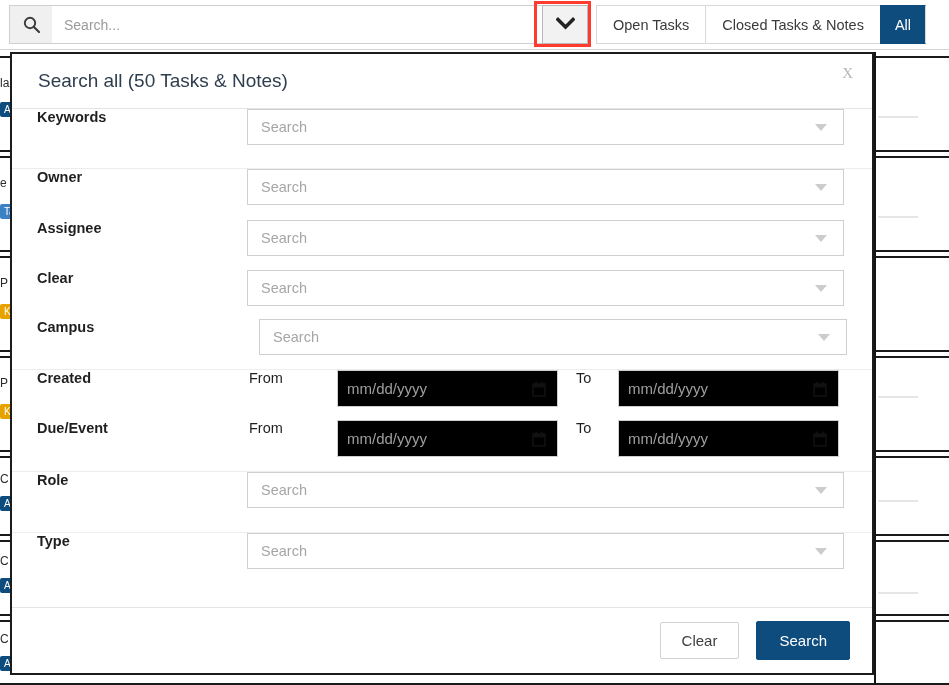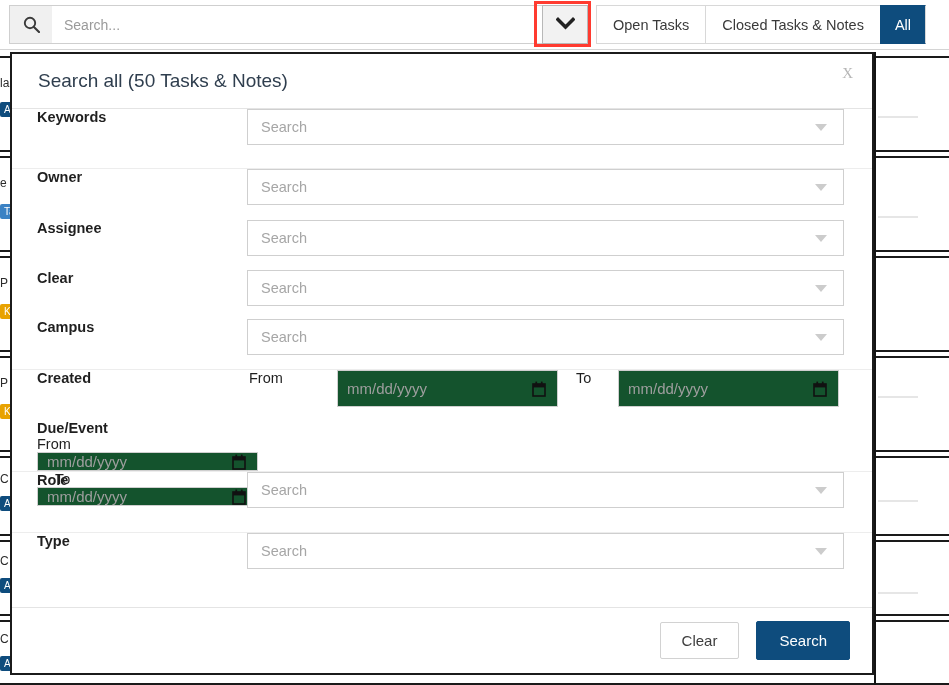--- a/index.html
+++ b/index.html
@@ -273,21 +273,21 @@
     font-weight: normal;
     color: #1f1f1f;
     padding-left: 18px;
     box-sizing: border-box;
   }
   .dinput {
     position: relative;
     width: 221px;
     height: 37px;
     border: 1px solid #cfcfcf;
-    background: #14532d;
+    background: #000000;
     box-sizing: border-box;
     display: flex;
     align-items: center;
     cursor: text;
   }
   .dinput .ph {
     font-size: 15px;
     color: #9e9e9e;
     padding-left: 9px;
     font-family: "Liberation Sans", sans-serif;
@@ -452,21 +452,21 @@
       </div>
 
       <div class="frow" style="height:49px;">
         <div class="flabel">Clear</div>
         <div class="fselect">
           <span class="ph">Search</span>
           <span class="tri"></span>
         </div>
       </div>
 
-      <div class="frow sep-below" style="height:51px;">
+      <div class="frow sep-below" style="height:51px;gap:12px;">
         <div class="flabel">Campus</div>
         <div class="fselect">
           <span class="ph">Search</span>
           <span class="tri"></span>
         </div>
       </div>
 
       <div class="frow" style="height:50px;">
         <div class="flabel" style="width:212px;">Created</div>
         <div class="dlabel-from">From</div>
@@ -488,21 +488,21 @@
             <svg width="14" height="16" viewBox="0 0 14 16" aria-hidden="true">
               <rect x="1" y="3" width="12" height="12" fill="none" stroke="#111" stroke-width="1.6"></rect>
               <rect x="1" y="3" width="12" height="3.4" fill="#111"></rect>
               <rect x="3.4" y="0.6" width="1.7" height="3.4" fill="#111"></rect>
               <rect x="8.9" y="0.6" width="1.7" height="3.4" fill="#111"></rect>
             </svg>
           </span>
         </div>
       </div>
 
-      <div class="frow sep-below" style="height:52px;flex-direction:column;">
+      <div class="frow sep-below" style="height:52px;">
         <div class="flabel" style="width:212px;">Due/Event</div>
         <div class="dlabel-from">From</div>
         <div class="dinput">
           <span class="ph">mm/dd/yyyy</span>
           <span class="cal-icon">
             <svg width="14" height="16" viewBox="0 0 14 16" aria-hidden="true">
               <rect x="1" y="3" width="12" height="12" fill="none" stroke="#111" stroke-width="1.6"></rect>
               <rect x="1" y="3" width="12" height="3.4" fill="#111"></rect>
               <rect x="3.4" y="0.6" width="1.7" height="3.4" fill="#111"></rect>
               <rect x="8.9" y="0.6" width="1.7" height="3.4" fill="#111"></rect>

